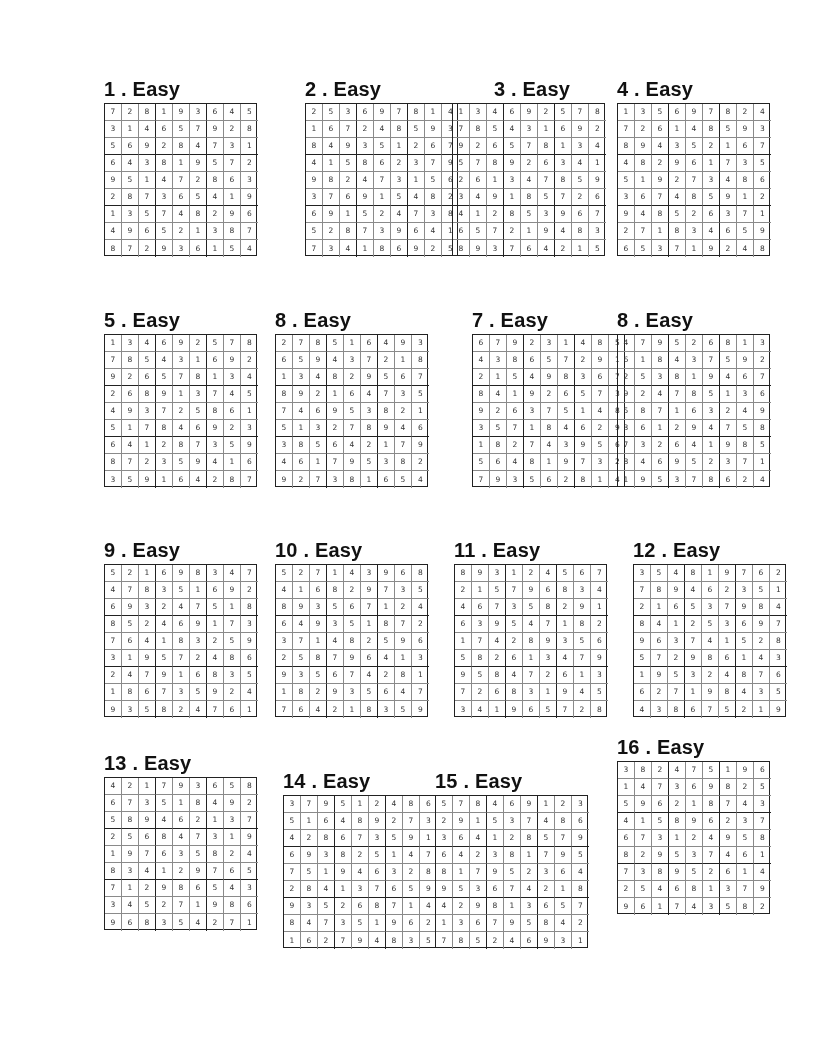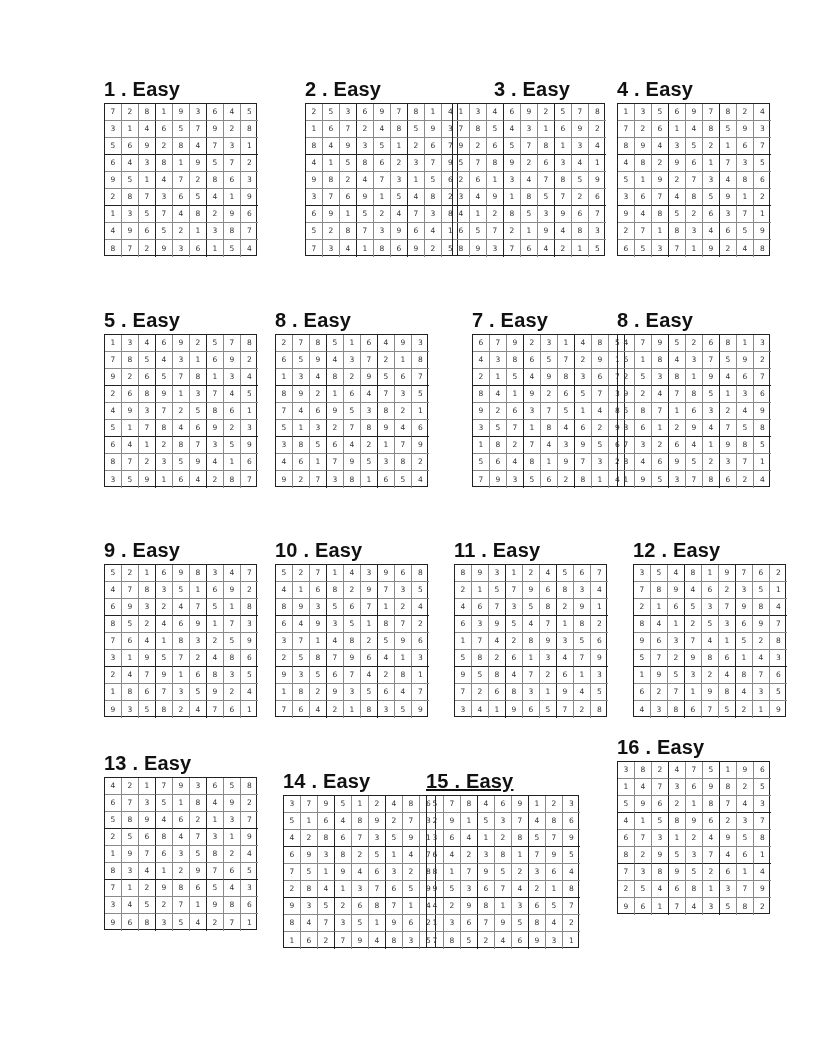--- a/index.html
+++ b/index.html
@@ -1266,21 +1266,21 @@
         <div class="cell r9 c2">6</div>
         <div class="cell r9 c3">2</div>
         <div class="cell r9 c4">7</div>
         <div class="cell r9 c5">9</div>
         <div class="cell r9 c6">4</div>
         <div class="cell r9 c7">8</div>
         <div class="cell r9 c8">3</div>
         <div class="cell r9 c9">5</div>
       </div>
   </div>
-    <div class="puzzle" style="left: 426px; top: 770px; text-decoration: underline;">
+    <div class="puzzle" style="left: 435px; top: 770px;">
     <div class="puzzle-title">15 . Easy</div>
     <div class="grid">
         <div class="cell r1 c1">5</div>
         <div class="cell r1 c2">7</div>
         <div class="cell r1 c3">8</div>
         <div class="cell r1 c4">4</div>
         <div class="cell r1 c5">6</div>
         <div class="cell r1 c6">9</div>
         <div class="cell r1 c7">1</div>
         <div class="cell r1 c8">2</div>

